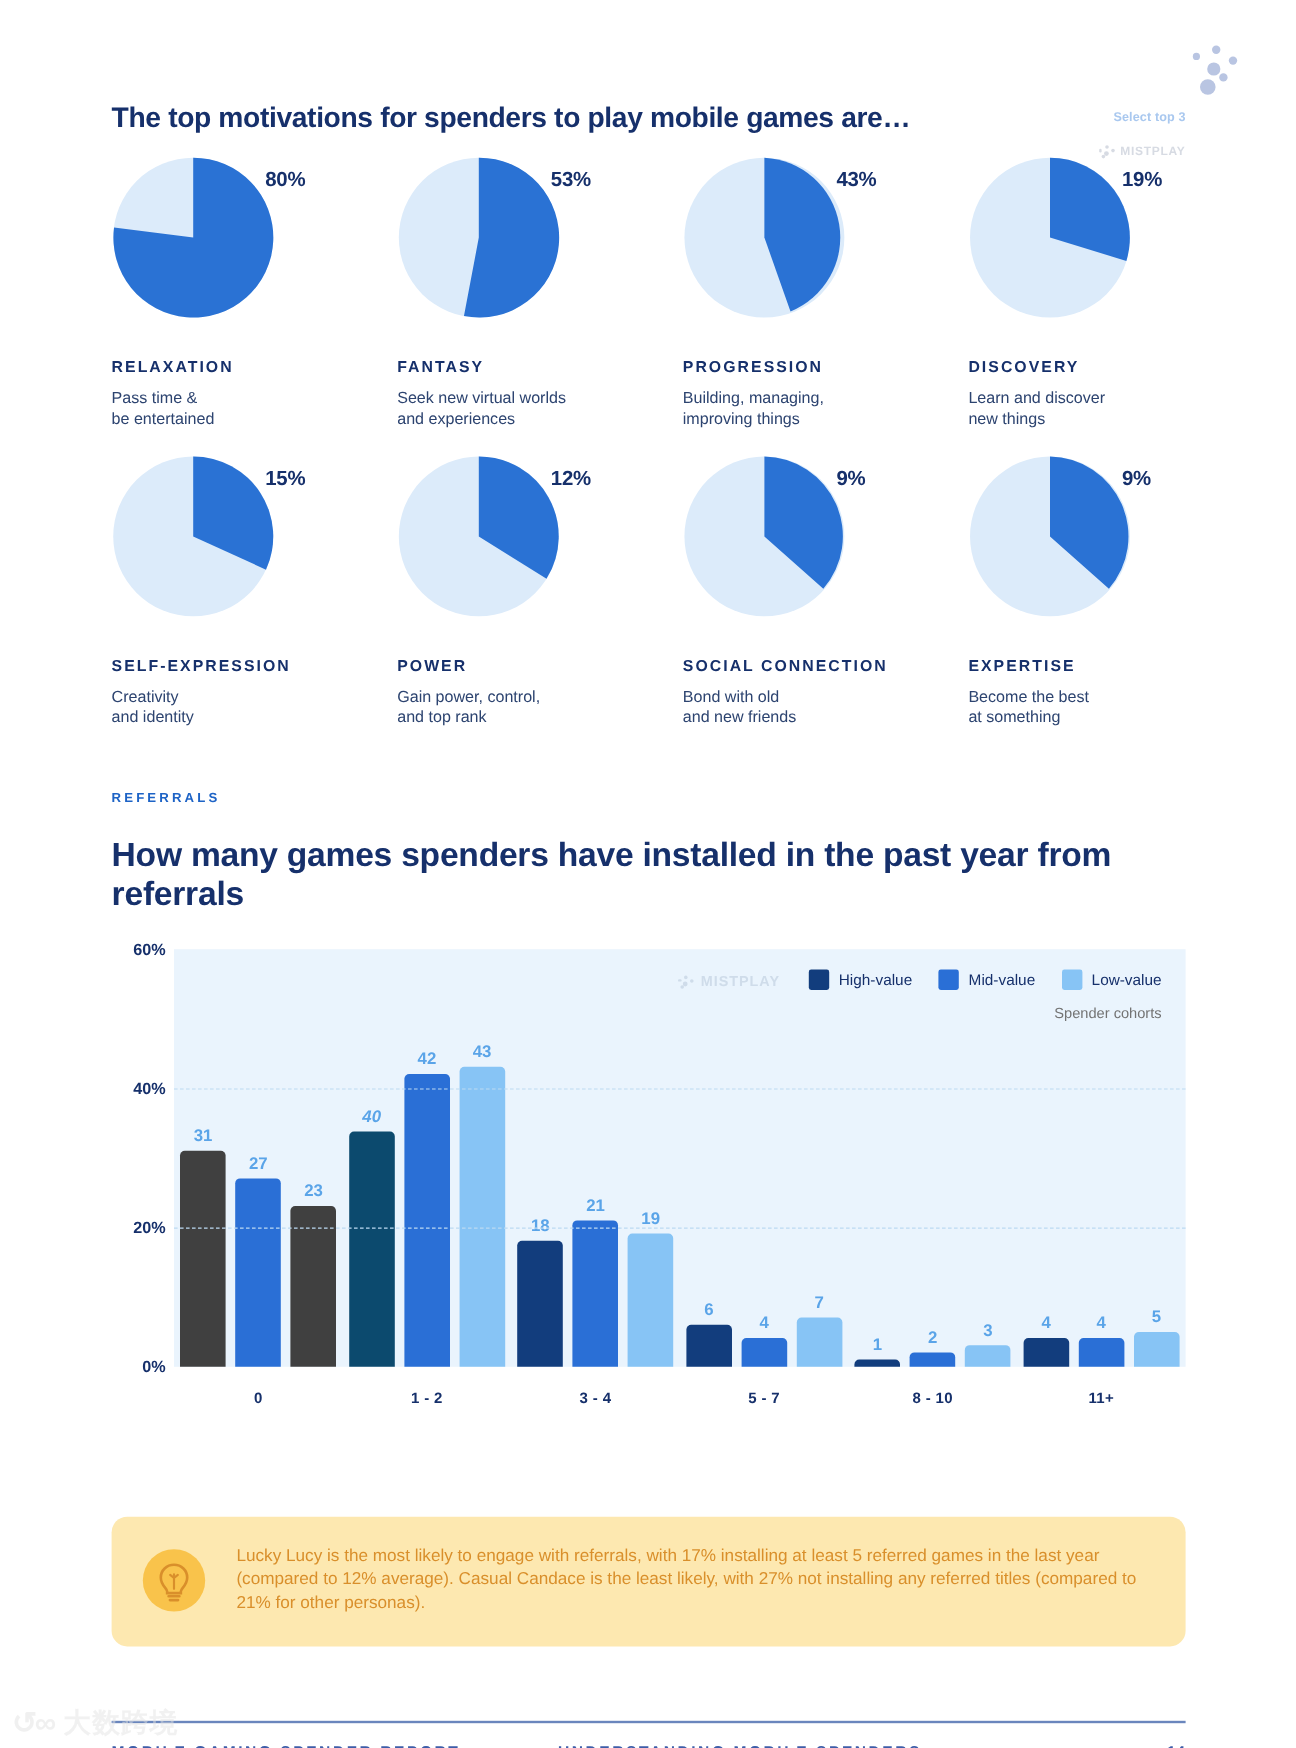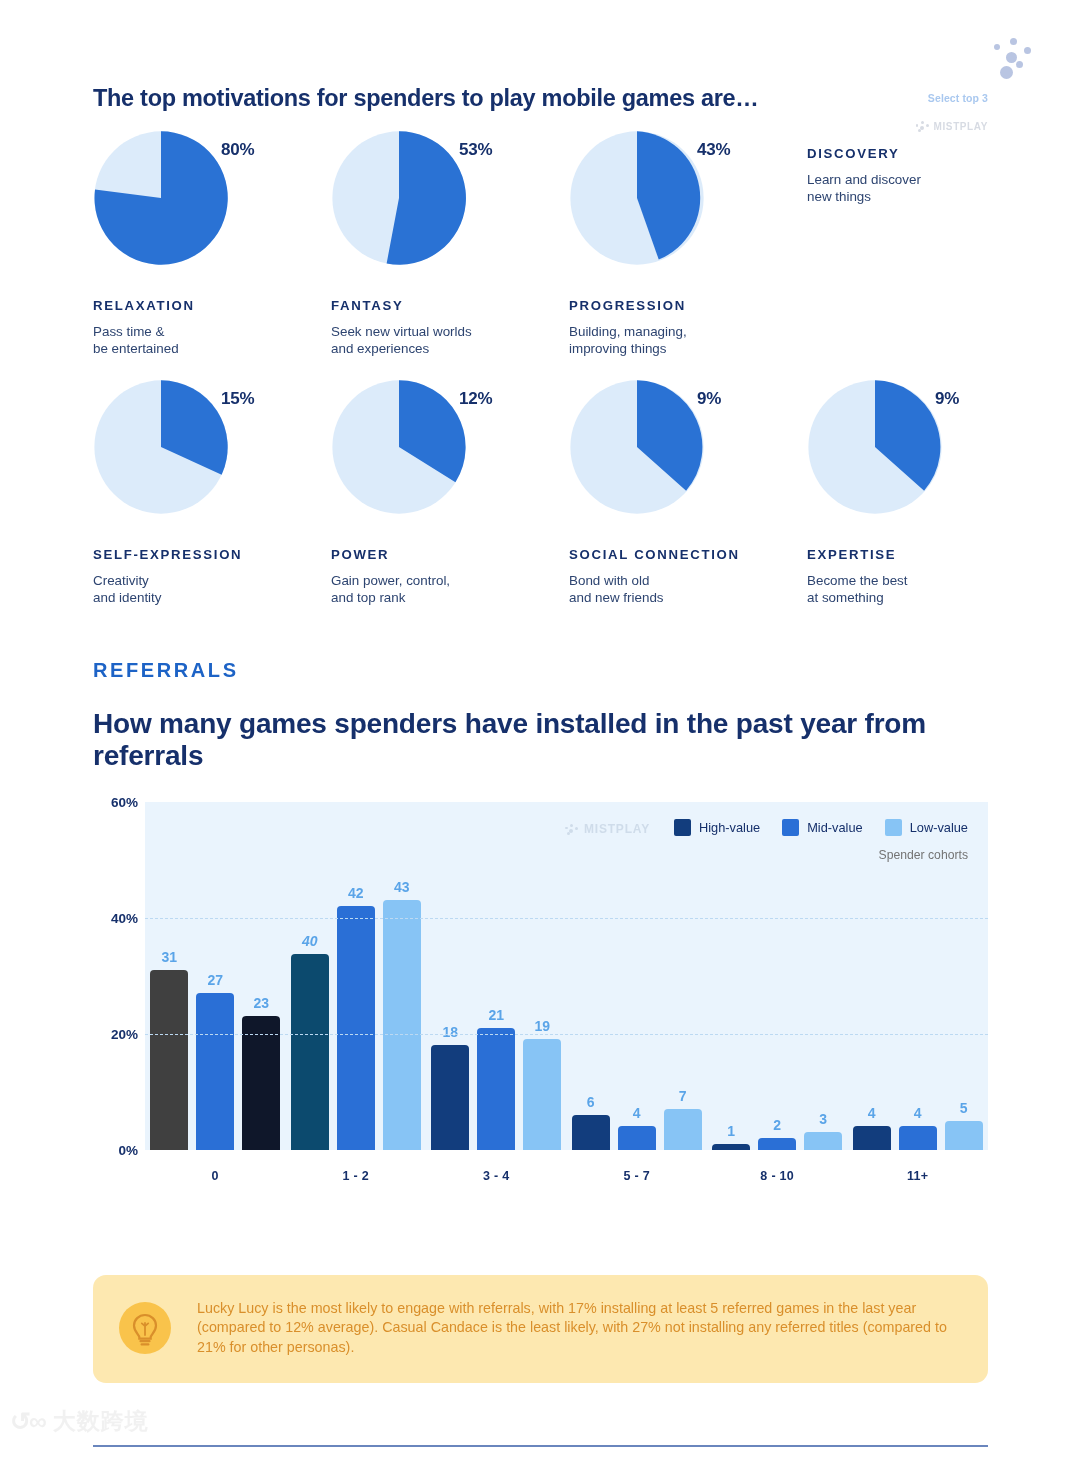--- a/index.html
+++ b/index.html
@@ -107,21 +107,21 @@
     margin-top: 10px;
     font-size: 13.4px;
     line-height: 1.28;
     color: #2d4470;
     white-space: pre-line;
   }
 
   
   .section-kicker {
     margin-top: 52px;
-    font-size: 20px;
+    font-size: 11px;
     font-weight: bold;
     letter-spacing: 2.6px;
     color: #1d63c6;
   }
   .section-title {
     margin-top: 26px;
     font-size: 28px;
     font-weight: bold;
     letter-spacing: -0.2px;
     color: #16306b;
@@ -281,21 +281,21 @@
     color: #3d5da8;
   }
   .footer-left { position: absolute; left: 0; top: 0; }
   .footer-center { position: absolute; left: 372px; top: 0; }
   .footer-right { position: absolute; right: 0; top: 0; letter-spacing: 0.5px; }
 
   
   .watermark {
     position: absolute;
     left: 10px;
-    bottom: 20px;
+    bottom: 6px;
     display: flex;
     align-items: center;
     gap: 8px;
     opacity: 0.5;
   }
   .wm-mark {
     font-size: 25px;
     color: #e2e2e2;
     font-weight: bold;
     letter-spacing: -2px;
@@ -371,20 +371,27 @@
           <path d="M50,50 L50,1 A49,49 0 0,1 66.0,95.3 Z" fill="#2a72d4"></path>
         </svg>
         <div class="pie-pct">43%</div>
       </div>
       <div class="pie-title">PROGRESSION</div>
       <div class="pie-desc">Building, managing,
 improving things</div>
     </div>
 
     <div class="pie-cell">
+      <div class="pie-top">
+        <svg class="pie-svg" width="136" height="136" viewBox="0 0 100 100">
+          <circle cx="50" cy="50" r="49" fill="#dcebfa"></circle>
+          <path d="M50,50 L50,1 A49,49 0 0,1 96.8,64.3 Z" fill="#2a72d4"></path>
+        </svg>
+        <div class="pie-pct">19%</div>
+      </div>
       <div class="pie-title">DISCOVERY</div>
       <div class="pie-desc">Learn and discover
 new things</div>
     </div>
 
     <div class="pie-cell">
       <div class="pie-top">
         <svg class="pie-svg" width="136" height="136" viewBox="0 0 100 100">
           <circle cx="50" cy="50" r="49" fill="#dcebfa"></circle>
           <path d="M50,50 L50,1 A49,49 0 0,1 94.6,70.4 Z" fill="#2a72d4"></path>
@@ -474,21 +481,21 @@
       </div>
       <div class="legend-caption">Spender cohorts</div>
       <div class="bars">
           <div class="group">
             <div class="bar" style="height: 179.8px; background: #404040;">
               <span class="bar-label">31</span>
             </div>
             <div class="bar" style="height: 156.6px; background: rgb(42, 111, 214);">
               <span class="bar-label">27</span>
             </div>
-            <div class="bar" style="height: 133.4px; background: #0f172a;">
+            <div class="bar" style="height: 133.4px; background: #404040;">
               <span class="bar-label">23</span>
             </div>
           </div>
           <div class="group">
             <div class="bar" style="height: 196px; background: #0c4a6e; font-style: italic;">
               <span class="bar-label">40</span>
             </div>
             <div class="bar" style="height: 243.6px; background: rgb(42, 111, 214);">
               <span class="bar-label">42</span>
             </div>

